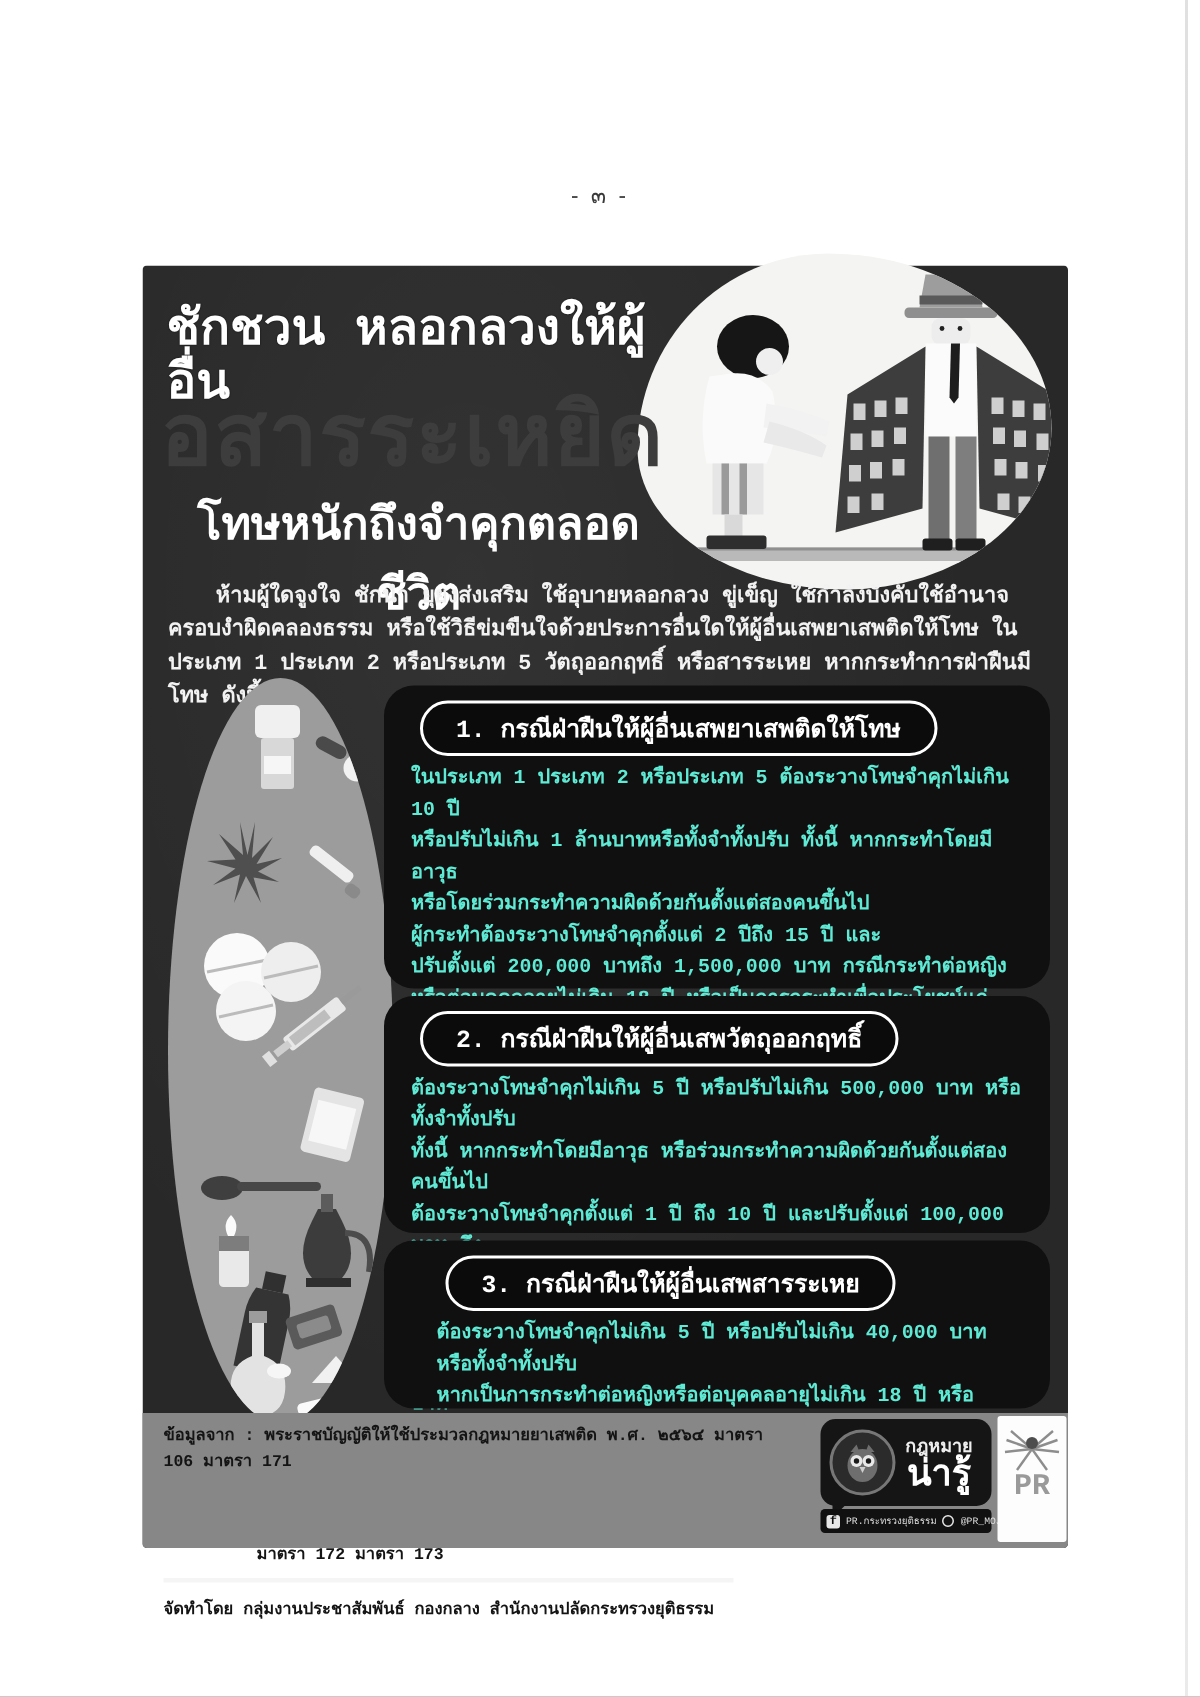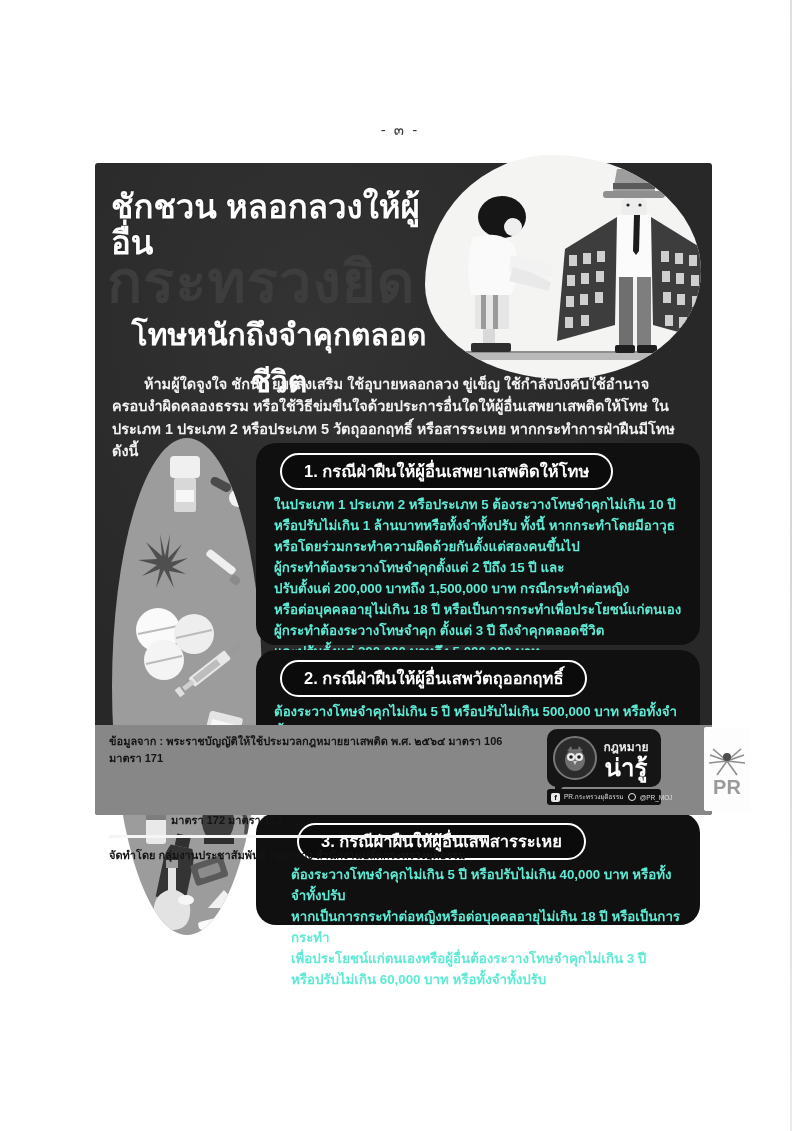--- a/index.html
+++ b/index.html
@@ -12,23 +12,23 @@
   .scan-edge {
     position:absolute; top:0; right:8px; width:2px; height:100%;
     background:linear-gradient(#ccc,#bbb,#ddd); opacity:.6;
   }
   .page-number {
     position:absolute; top:118px; left:0; width:800px; text-align:center;
     font-size:15px; color:#3a3a3a; letter-spacing:2px;
   }
   
   .poster {
-    position:absolute; left:95px; top:163px; width:617px; height:652px;
+    position:absolute; left:95px; top:177px; width:617px; height:855px;
     background:radial-gradient(ellipse at 35% 25%, rgba(255,255,255,.05), transparent 60%), #282828;
-    border-radius:3px; color:#fff;
+    border-radius:3px; color:#fff;font-family:Liberation Mono, monospace;
   }
   
   .bubble {
     position:absolute; left:330px; top:-8px; width:276px; height:224px;
     background:#f4f4f2;
     border-radius:46% 54% 50% 50% / 58% 52% 48% 42%;
     overflow:hidden;
   }
   .poster-title {
     position:absolute; left:16px; top:26px; width:330px;
@@ -117,22 +117,21 @@
   }
   .ig-icon {
     width:8px; height:8px; border:1.5px solid #e8e8e8; border-radius:50%; flex:none;
   }
   .social-label { font-size:6.5px; color:#ddd; white-space:nowrap; }
   
   .pr-logo {
     position:absolute; left:570px; top:2px; width:46px; height:84px;
     background:#fdfdfd; border-radius:2px;
     display:flex; flex-direction:column; align-items:center; justify-content:flex-start;
-    padding-top:14px;
-    margin-left:39px;
+    padding-top:2px;
   }
   .pr-letters {
     font-size:20px; font-weight:bold; color:#9a9a9a; letter-spacing:0;
     line-height:1; margin-top:-4px;
   }
 </style>
 </head>
 <body>
 
 <div class="page">
@@ -204,21 +203,21 @@
           </g>
           <rect x="194" y="122" width="14" height="70" fill="#6f6f6f"></rect>
           <rect x="212" y="122" width="14" height="70" fill="#7e7e7e"></rect>
           <rect x="190" y="190" width="20" height="8" rx="2" fill="#1f1f1f"></rect>
           <rect x="212" y="190" width="20" height="8" rx="2" fill="#1f1f1f"></rect>
         </g>
       </svg>
     </div>
 
     <div class="poster-title">ชักชวน หลอกลวงให้ผู้อื่น</div>
-    <div class="watermark">กระทรวงยิด</div>
+    <div class="watermark">อสารระเหยิด</div>
     <div class="poster-subtitle">โทษหนักถึงจำคุกตลอดชีวิต</div>
 
     <div class="intro">ห้ามผู้ใดจูงใจ ชักนำ ยุยงส่งเสริม ใช้อุบายหลอกลวง ขู่เข็ญ ใช้กำลังบังคับใช้อำนาจครอบงำผิดคลองธรรม หรือใช้วิธีข่มขืนใจด้วยประการอื่นใดให้ผู้อื่นเสพยาเสพติดให้โทษ ในประเภท 1 ประเภท 2 หรือประเภท 5 วัตถุออกฤทธิ์ หรือสารระเหย หากกระทำการฝ่าฝืนมีโทษ ดังนี้</div>
 
     <div class="drug-ellipse">
       <svg width="150" height="497" viewBox="0 0 150 497">
         <g>
             <rect x="58" y="18" width="30" height="22" rx="4" fill="#f0f0f0"></rect>
             <rect x="62" y="40" width="22" height="34" rx="2" fill="#d8d8d8"></rect>
             <rect x="64" y="52" width="18" height="12" fill="#f6f6f6"></rect>

